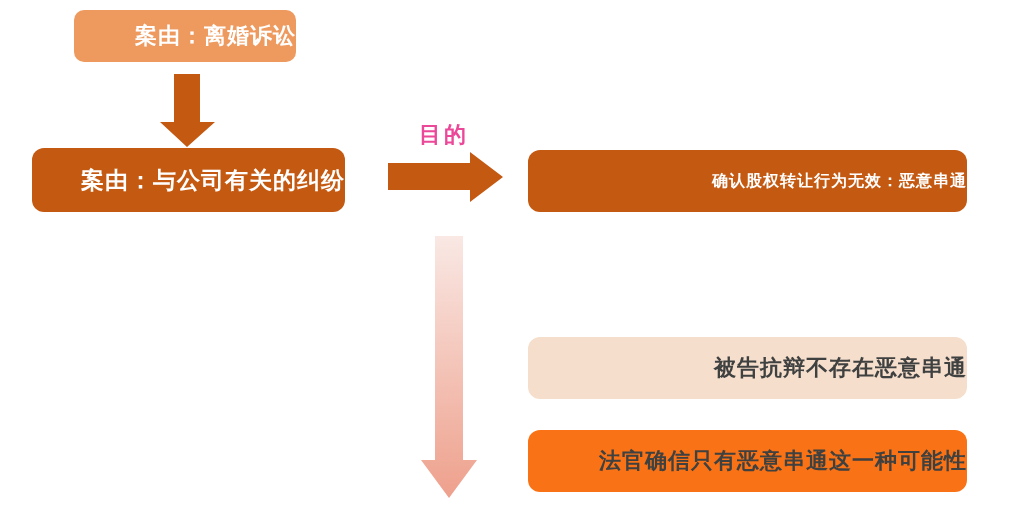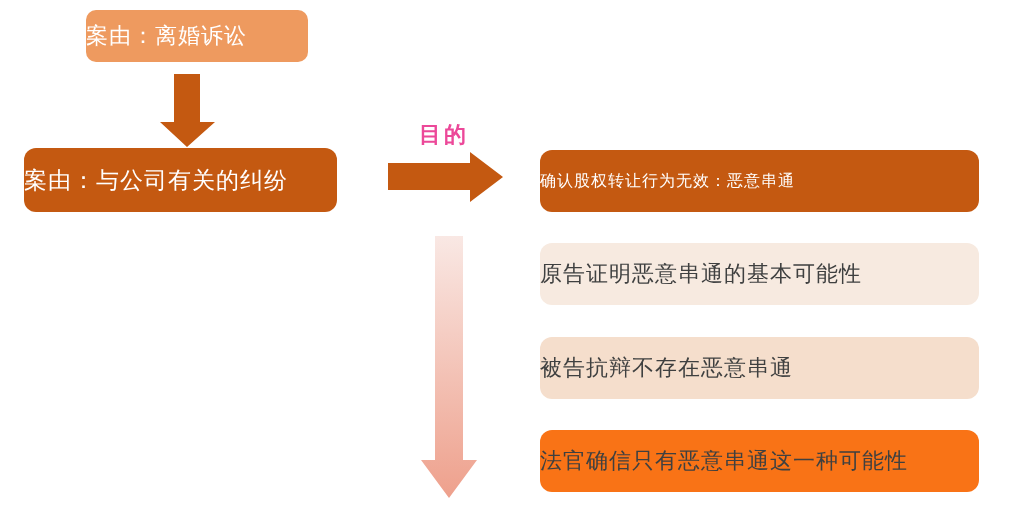--- a/index.html
+++ b/index.html
@@ -12,38 +12,37 @@
     position: relative;
     width: 1017px;
     height: 512px;
     background: #ffffff;
     overflow: hidden;
   }
   .node {
     position: absolute;
     display: flex;
     align-items: center;
-    justify-content: flex-start;
+    justify-content: flex-end;
     box-sizing: border-box;
     border-radius: 12px;
-    font-weight: normal;
+    font-weight: bold;
     letter-spacing: 1px;
     white-space: nowrap;
-    margin-left: 12px;
   }
   .node-top {
     left: 74px; top: 10px;
     width: 222px; height: 52px;
     background: #EE9A5F;
     color: #ffffff;
     font-size: 22px;
     border-radius: 10px;
   }
   .node-main {
-    left: 12px; top: 148px;
+    left: 32px; top: 148px;
     width: 313px; height: 64px;
     background: #C45911;
     color: #ffffff;
     font-size: 23px;
   }
   .node-conclusion {
     left: 528px; top: 150px;
     width: 439px; height: 62px;
     background: #C45911;
     color: #ffffff;
@@ -106,23 +105,20 @@
         <stop offset="1" stop-color="#EEA08C"></stop>
       </linearGradient>
     </defs>
     <polygon points="17,0 45,0 45,224 59,224 31,262 3,224 17,224" fill="url(#gradDown)"></polygon>
   </svg>
 
   <div class="node node-conclusion">
     <span>确认股权转让行为无效：恶意串通</span>
   </div>
 
-  <div class="node node-step node-step1">
-    <span>原告证明恶意串通的基本可能性</span>
-  </div>
 
   <div class="node node-step node-step2">
     <span>被告抗辩不存在恶意串通</span>
   </div>
 
   <div class="node node-step node-step3">
     <span>法官确信只有恶意串通这一种可能性</span>
   </div>
 
 </div>

